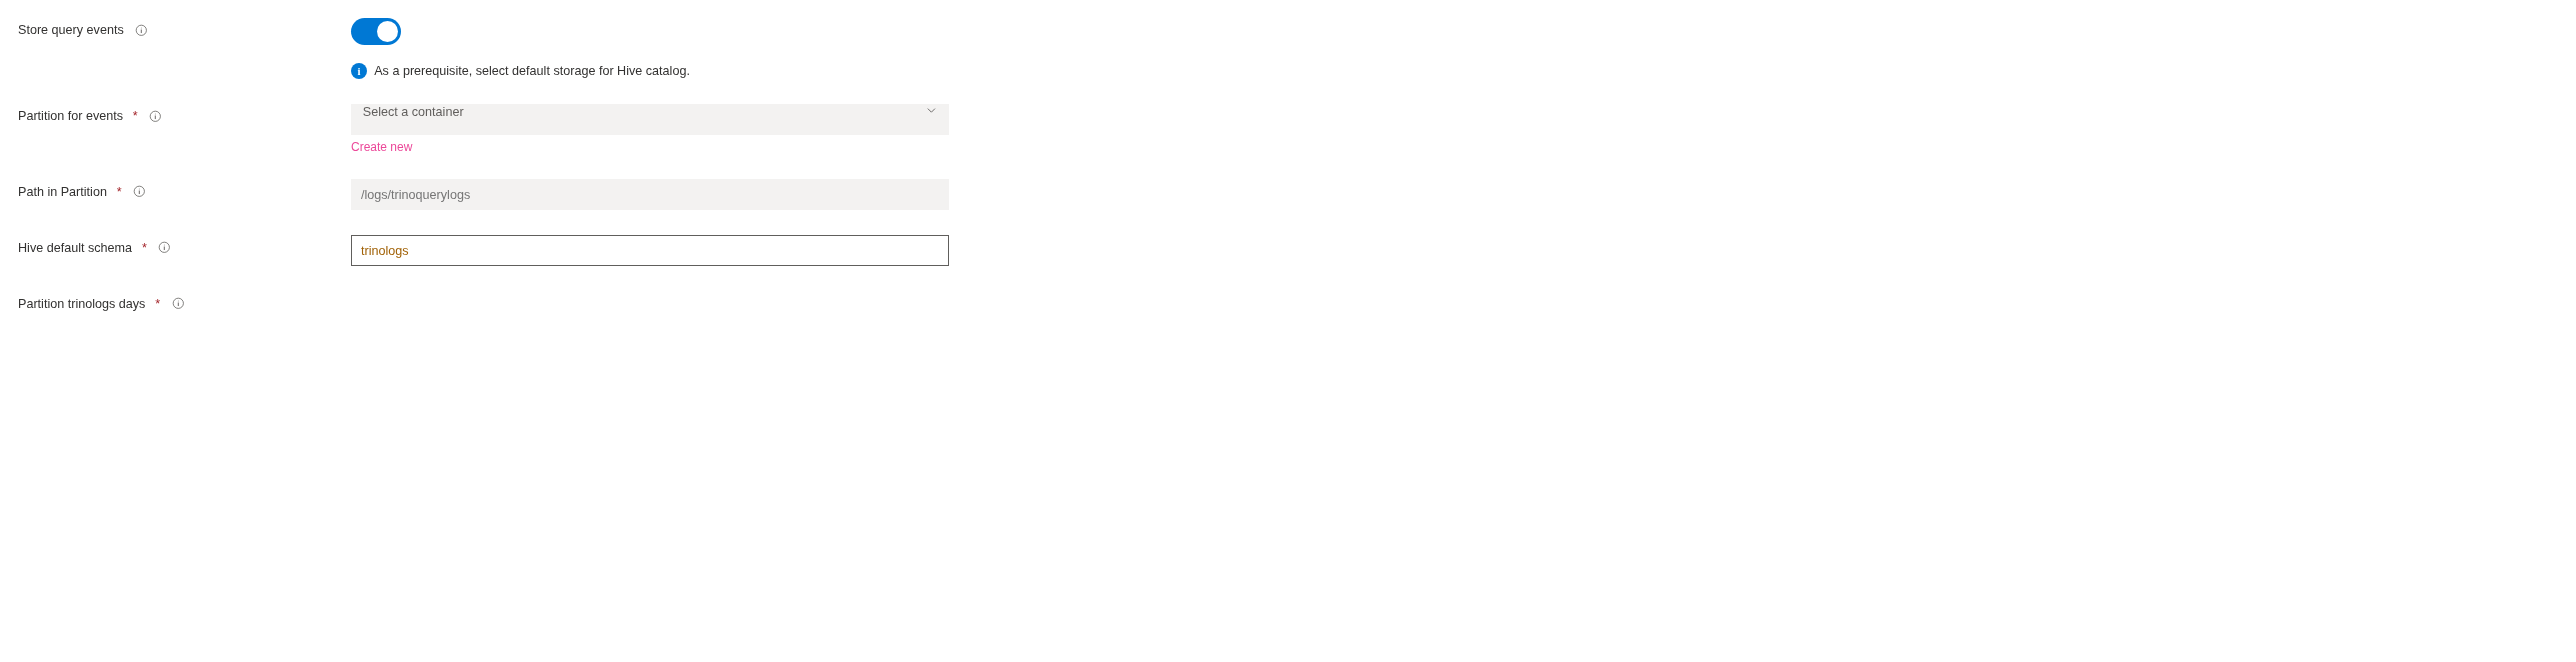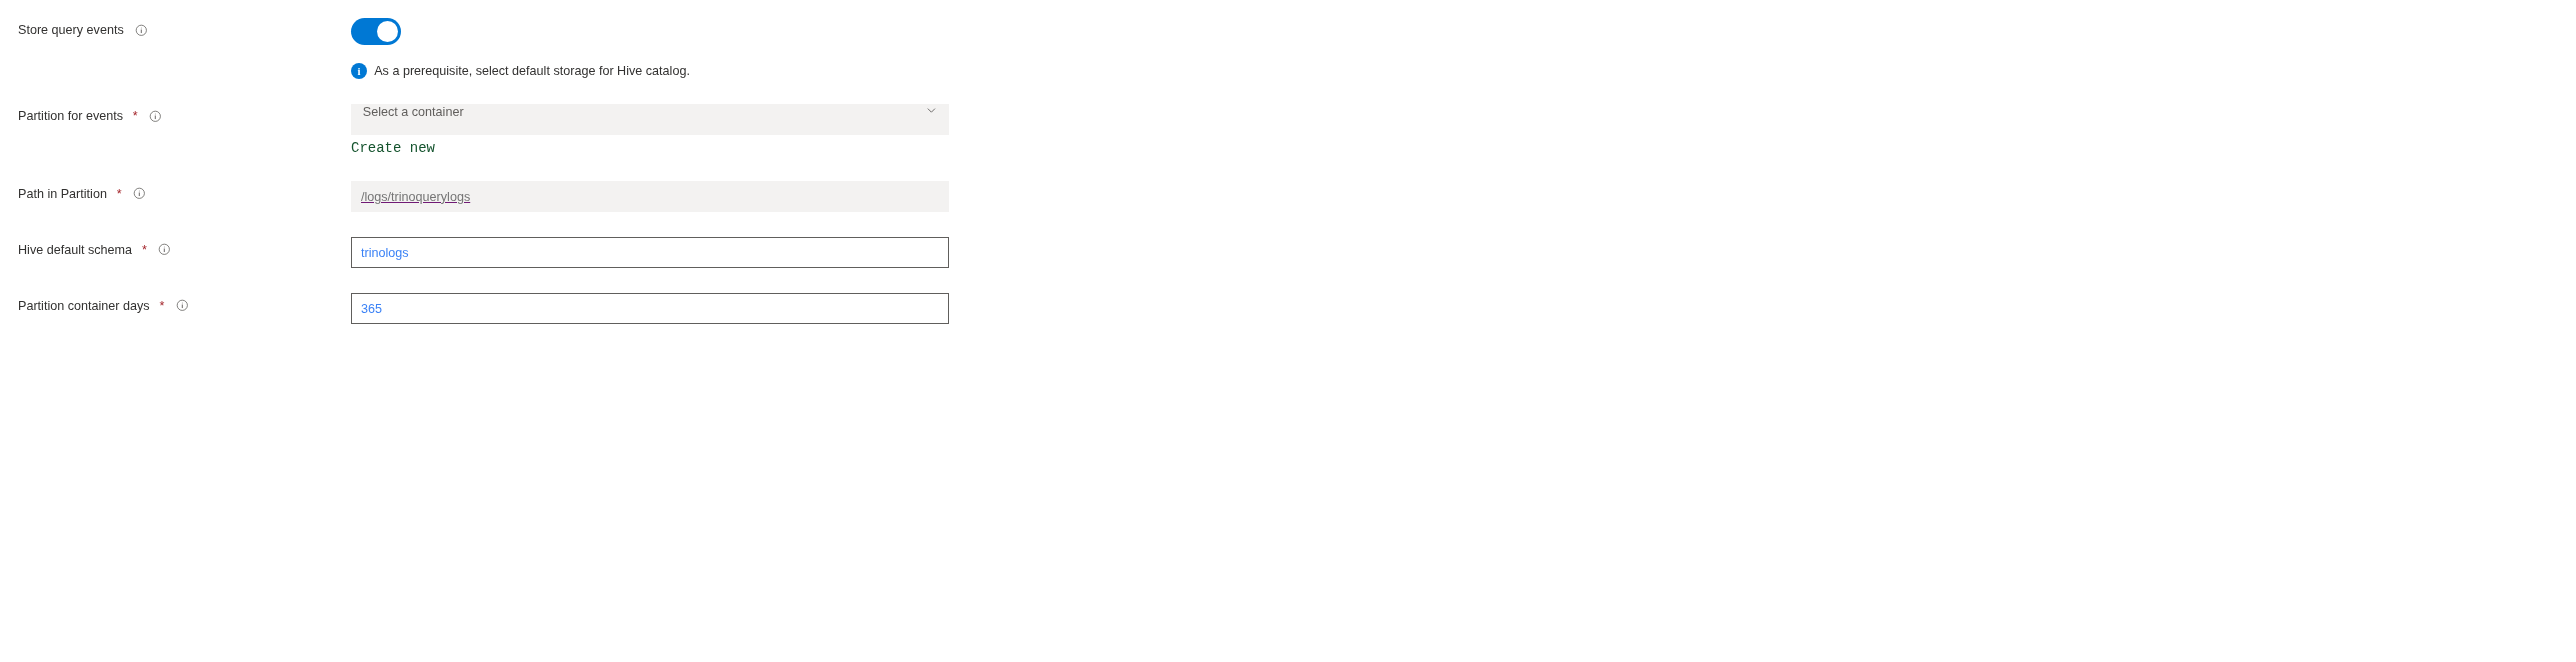--- a/index.html
+++ b/index.html
@@ -100,41 +100,39 @@
       justify-content: space-between;
       padding: 0 10.8px;
       color: #605e5c;
       cursor: pointer;
     }
     .chevron-icon svg {
       width: 10.8px;
       height: 10.8px;
     }
     .link {
-      color: #14532d;
+      color: #ec4899;
       margin-top: 5.4px;
       cursor: pointer;
-      font-size: 14px;
-      font-family: Liberation Mono, monospace;
+      font-size: 12px;
     }
     .text-input {
       height: 31px;
       border: 0.9px solid #605e5c;
       padding: 0 9px;
       font-size: 12.6px;
       font-family: inherit;
-      color: #3b82f6;
+      color: #a16207;
       background: #ffffff;
       outline: none;
     }
     .text-input.readonly {
       background: #f3f2f1;
       border: 0.9px solid #f3f2f1;
       color: #701a75;
-      text-decoration: underline;
     }
   </style>
 </head>
 <body>
 
 <div class="form-row">
   <div class="label-col">
     <span class="label-text">Store query events</span>
     <span class="info-icon">
       <svg viewBox="0 0 16 16" fill="none" stroke="#605e5c" stroke-width="1">
@@ -209,27 +207,24 @@
       </svg>
     </span>
   </div>
   <div class="control-col">
     <input type="text" class="text-input" value="trinologs" style="">
   </div>
 </div>
 
 <div class="form-row">
   <div class="label-col">
-    <span class="label-text">Partition container days</span>
-    <span class="required-star">*</span>
-    <span class="info-icon">
-      <svg viewBox="0 0 16 16" fill="none" stroke="#605e5c" stroke-width="1">
-        <circle cx="8" cy="8" r="6.5"></circle>
-        <circle cx="8" cy="5" r="0.6" fill="#605e5c" stroke="none"></circle>
-        <line x1="8" y1="7" x2="8" y2="11.5" stroke-width="1.2"></line>
-      </svg>
-    </span>
-  </div>
-  <div class="control-col">
-    <input type="text" class="text-input" value="365" style="">
+    <span class="label-text">Partition trinologs days</span>
+    <span class="required-star">*</span>
+    <span class="info-icon">
+      <svg viewBox="0 0 16 16" fill="none" stroke="#605e5c" stroke-width="1">
+        <circle cx="8" cy="8" r="6.5"></circle>
+        <circle cx="8" cy="5" r="0.6" fill="#605e5c" stroke="none"></circle>
+        <line x1="8" y1="7" x2="8" y2="11.5" stroke-width="1.2"></line>
+      </svg>
+    </span>
   </div>
 </div>
 
 
 </body></html>

